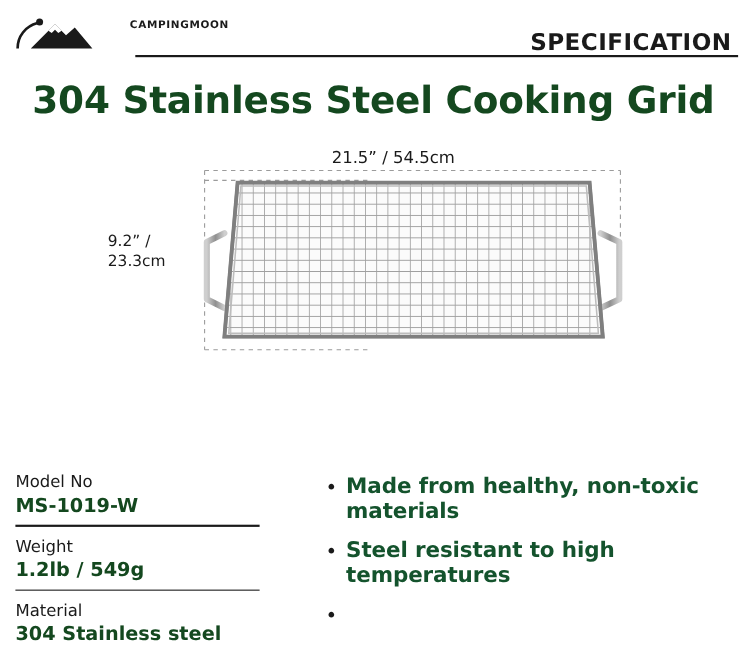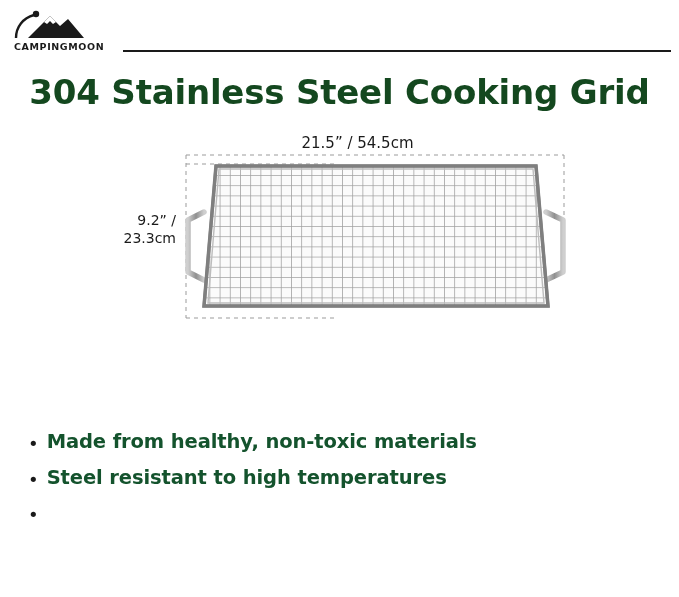--- a/index.html
+++ b/index.html
@@ -20,21 +20,21 @@
   .header {
     position: relative;
     height: 56px;
     display: flex;
     align-items: center;
     padding: 6px 10px 0 14px;
     box-sizing: border-box;
   }
   .brand {
     display: flex;
-    flex-direction: column;
+    flex-direction: row;
     align-items: flex-start;
     width: 120px;
     justify-content: space-between;
   }
   .brand-mark {
     width: 104px;
     height: 30px;
     position: relative;
   }
   .brand-name {
@@ -95,21 +95,21 @@
     right: 0;
     text-align: center;
     font-size: 15px;
     color: #1a1a1a;
   }
   .dim-left-label {
     position: absolute;
     left: 62px;
     top: 88px;
     width: 78px;
-    text-align: right;
+    text-align: left;
     font-size: 14px;
     line-height: 1.25;
     color: #1a1a1a;
   }
   .figure-svg {
     position: absolute;
     left: 0;
     top: 0;
   }
 
@@ -179,20 +179,23 @@
   <div class="brand">
     <div class="brand-mark">
       <svg width="104" height="30" viewBox="0 0 104 30" xmlns="http://www.w3.org/2000/svg">
         <path d="M14 28 L36 6 L46 16 L54 9 L70 28 Z" fill="#1a1a1a"></path>
         <path d="M30 12 L36 6 L42 12 L39 14 L36 11 L33 14 Z" fill="#ffffff"></path>
         <path d="M2 28 C2 17 9 8 20 5" stroke="#1a1a1a" stroke-width="2.4" fill="none"></path>
         <circle cx="22" cy="4" r="3.2" fill="#1a1a1a"></circle>
       </svg>
     </div>
     <div class="brand-name">CAMPINGMOON</div>
+  </div>
+  <div class="spec-wrap">
+    <div class="spec-title">SPECIFICATION</div>
   </div>
   <div class="header-rule"></div>
 </div>
 
 <div class="main-title">304 Stainless Steel Cooking Grid</div>
 
 <div class="figure">
 
   <div class="dim-top-label">21.5” / 54.5cm</div>
 
@@ -233,20 +236,40 @@
 
     <polygon points="183,45 497,45 508,179 172,179" fill="none" stroke="#bdbdbd" stroke-width="1.4"></polygon>
 
     <line x1="180" y1="42" x2="500" y2="42" stroke="url(#rail)" stroke-width="4"></line>
     <line x1="168" y1="182" x2="512" y2="182" stroke="url(#rail)" stroke-width="4.5"></line>
   </svg>
 </div>
 
 <div class="bottom">
 
+  <div class="specs-col">
+
+    <div class="spec-row">
+      <div class="spec-label">Model No</div>
+      <div class="spec-value">MS-1019-W</div>
+      <div class="spec-divider"></div>
+    </div>
+
+    <div class="spec-row">
+      <div class="spec-label">Weight</div>
+      <div class="spec-value">1.2lb / 549g</div>
+      <div class="spec-divider"></div>
+    </div>
+
+    <div class="spec-row">
+      <div class="spec-label">Material</div>
+      <div class="spec-value">304 Stainless steel</div>
+    </div>
+
+  </div>
 
   <div class="features-col">
 
     <div class="feature">
       <span class="feature-bullet">•</span>
       <span class="feature-text">Made from healthy, non-toxic materials</span>
     </div>
 
     <div class="feature">
       <span class="feature-bullet">•</span>

